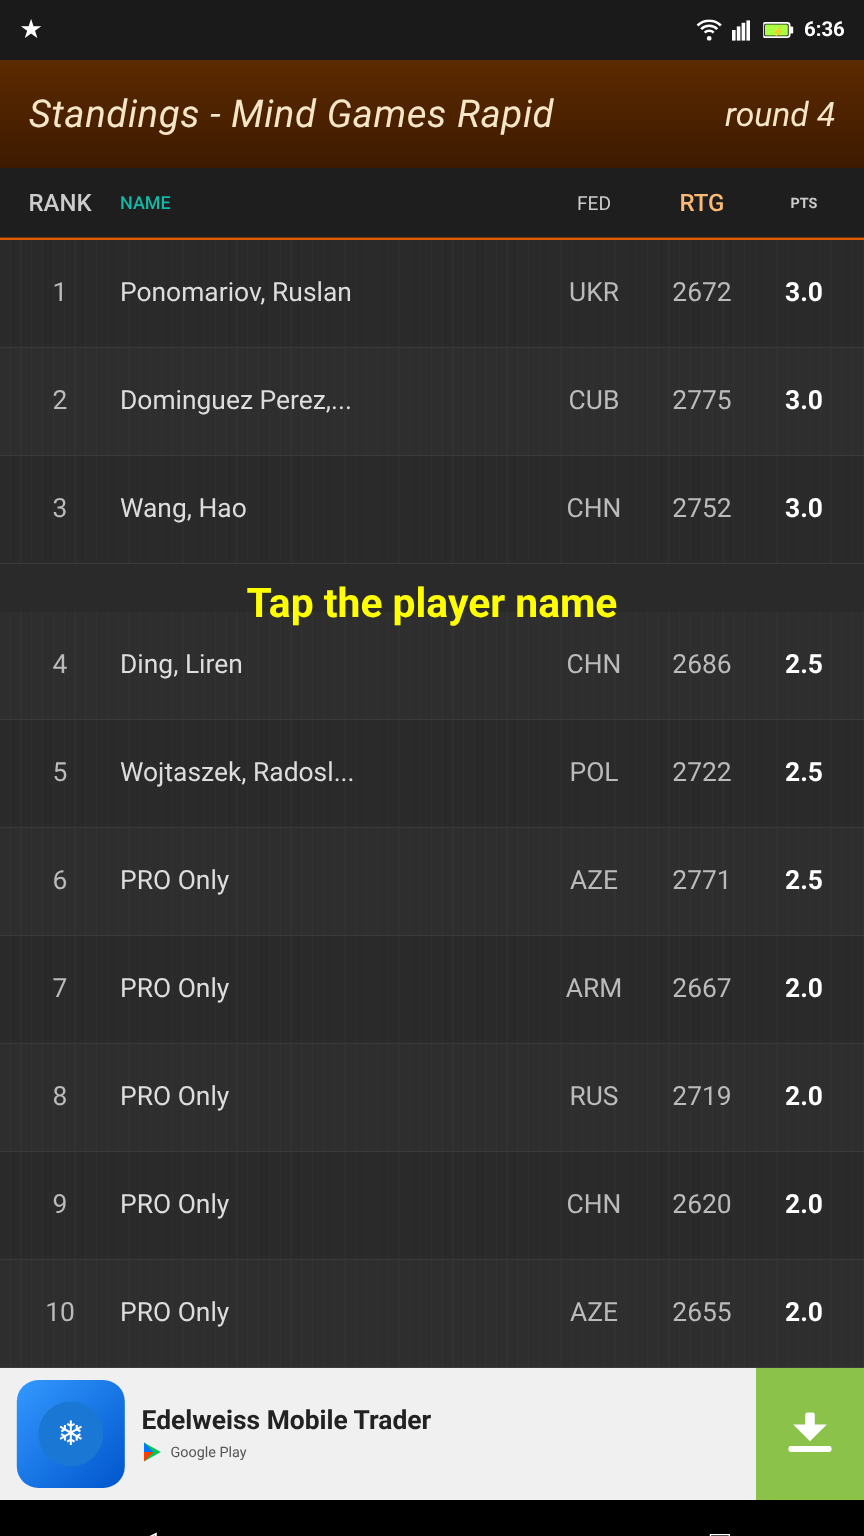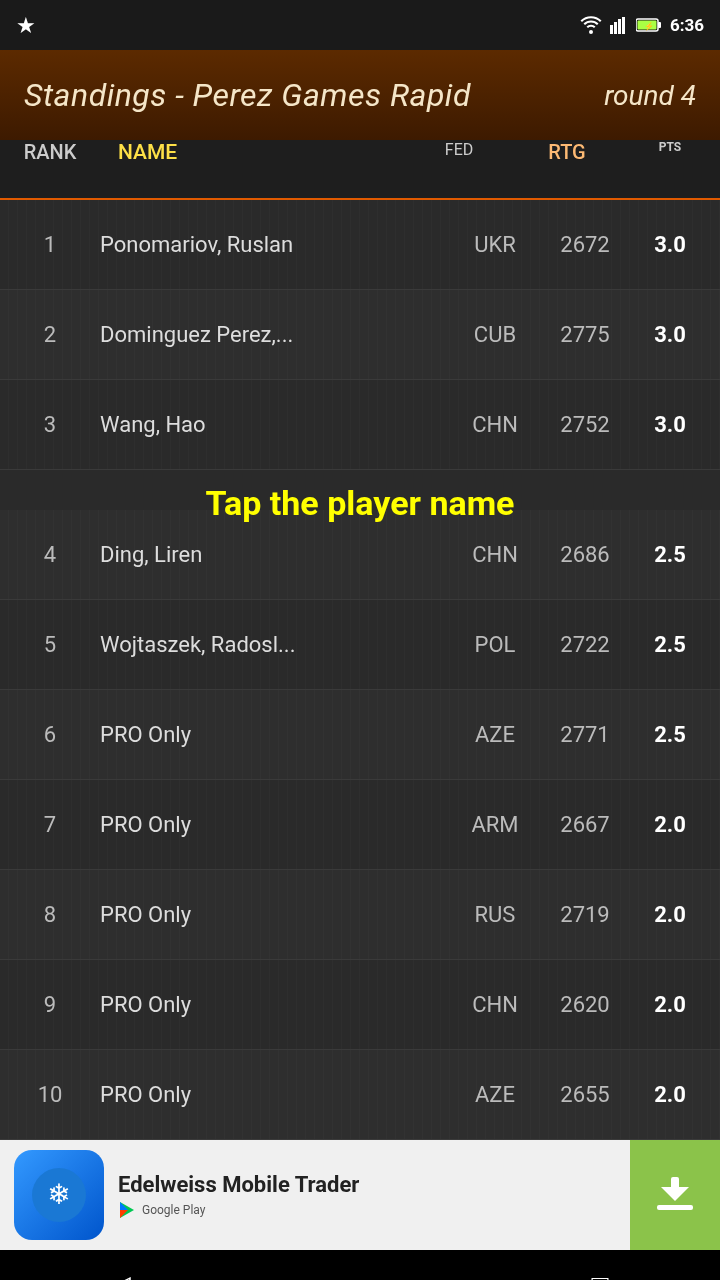--- a/index.html
+++ b/index.html
@@ -61,36 +61,35 @@
       font-size: 28px;
       font-style: italic;
     }
 
     
     #col-headers {
       width: 720px;
       height: 60px;
       background-color: #1e1e1e;
       display: flex;
-      align-items: flex-start;
+      align-items: center;
       padding: 0 10px;
       border-bottom: 2px solid #e05a00;
-      gap: 18px;
     }
     .col-rank {
       width: 80px;
       color: #cccccc;
       font-size: 20px;
       font-weight: 500;
       text-align: center;
     }
     .col-name {
       flex: 1;
-      color: #fde047;
-      font-size: 21px;
+      color: #14b8a6;
+      font-size: 15px;
       font-weight: 500;
       padding-left: 10px;
     }
     .col-fed {
       width: 90px;
       color: #cccccc;
       font-size: 16px;
       font-weight: 400;
       text-align: center;
     }
@@ -288,21 +287,21 @@
       <rect x="0" y="1" width="22" height="12" rx="2" ry="2" stroke="white" stroke-width="1.5" fill="none"></rect>
       <rect x="22" y="4" width="3" height="6" rx="1" fill="white"></rect>
       <rect x="1.5" y="2.5" width="19" height="9" rx="1" fill="#aaff44"></rect>
       <text x="8" y="11" font-size="8" fill="black" font-weight="bold">⚡</text>
     </svg>
     <span class="time">6:36</span>
   </div>
 </div>
 
 <div id="header">
-  <span class="title">Standings - Perez Games Rapid</span>
+  <span class="title">Standings - Mind Games Rapid</span>
   <span class="round-label">round 4</span>
 </div>
 
 <div id="col-headers">
   <div class="col-rank">RANK</div>
   <div class="col-name">NAME</div>
   <div class="col-fed">FED</div>
   <div class="col-rtg">RTG</div>
   <div class="col-pts">PTS</div>
 </div>

